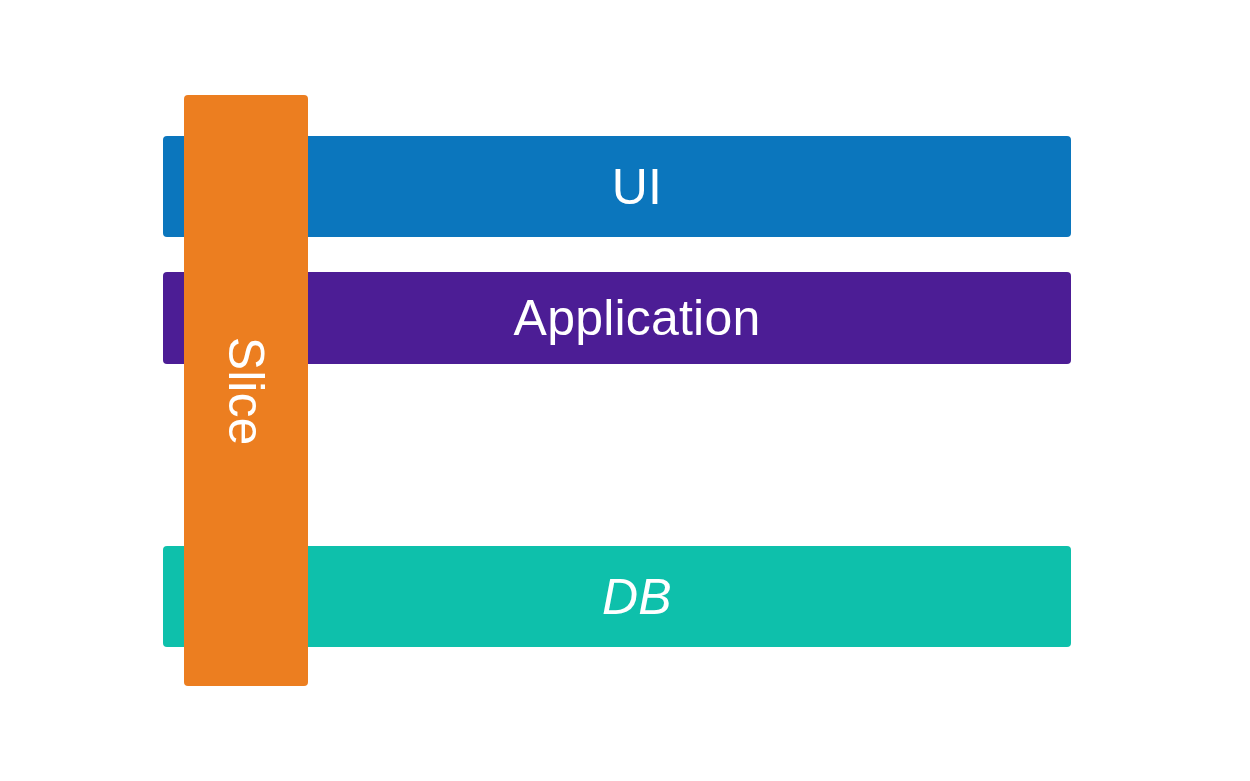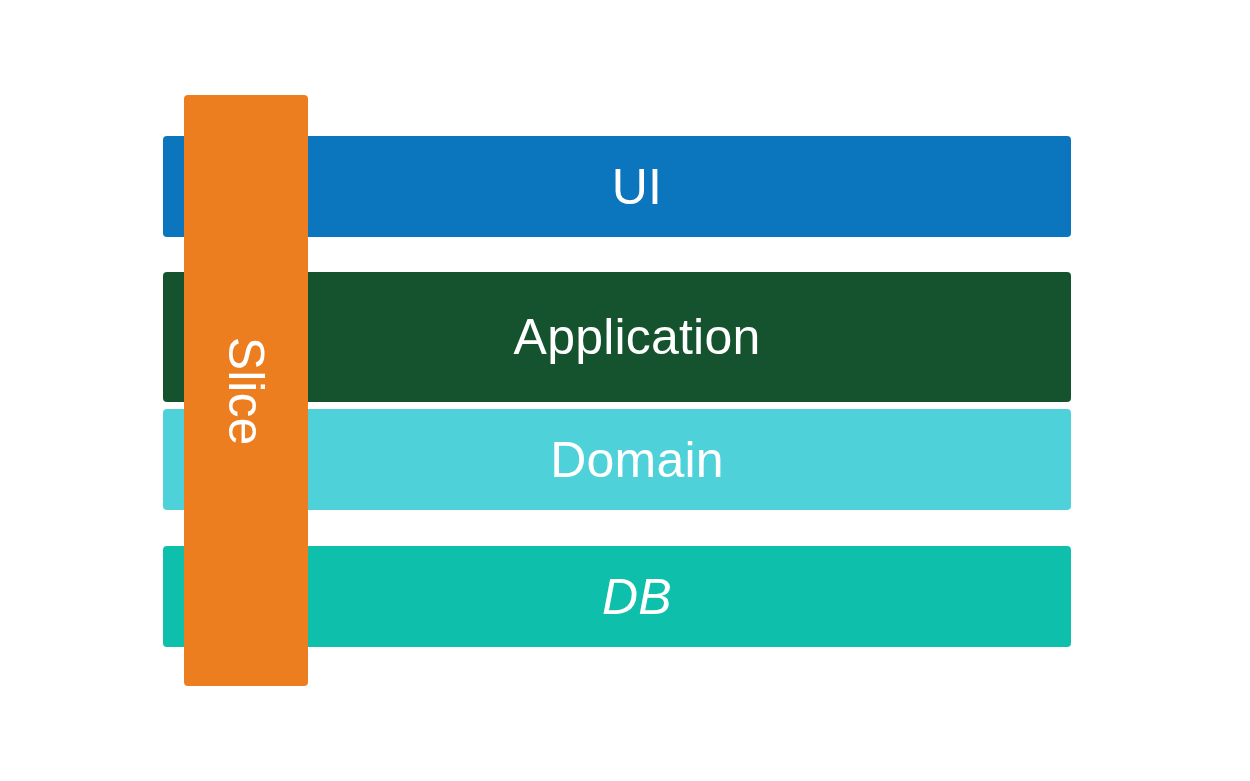--- a/index.html
+++ b/index.html
@@ -30,21 +30,21 @@
     left: 163px;
     width: 908px;
     border-radius: 4px;
     display: flex;
     align-items: center;
     justify-content: center;
     box-sizing: border-box;
     padding-left: 40px;
   }
   .layer-bar.ui        { top: 136px; height: 101px; background: #0b76bd; }
-  .layer-bar.app       { top: 272px; height: 130px; background: #14532d; }
+  .layer-bar.app       { top: 272px; height: 92px; background: #4c1d95; }
   .layer-bar.domain    { top: 409px; height: 101px; background: #4fd1d9; }
   .layer-bar.db        { top: 546px; height: 101px; background: #0ec0ab; font-style: italic; }
 
   .layer-label {
     color: #ffffff;
     font-family: "Liberation Sans", sans-serif;
     font-size: 50px;
     font-weight: 300;
     letter-spacing: 0.2px;
     line-height: 1;
@@ -85,23 +85,20 @@
   <div class="layer-stack">
 
     <div class="layer-bar ui">
       <span class="layer-label">UI</span>
     </div>
 
     <div class="layer-bar app">
       <span class="layer-label">Application</span>
     </div>
 
-    <div class="layer-bar domain">
-      <span class="layer-label">Domain</span>
-    </div>
 
     <div class="layer-bar db">
       <span class="layer-label">DB</span>
     </div>
 
   </div>
 
   <div class="slice-bar">
     <span class="slice-label">Slice</span>
   </div>

